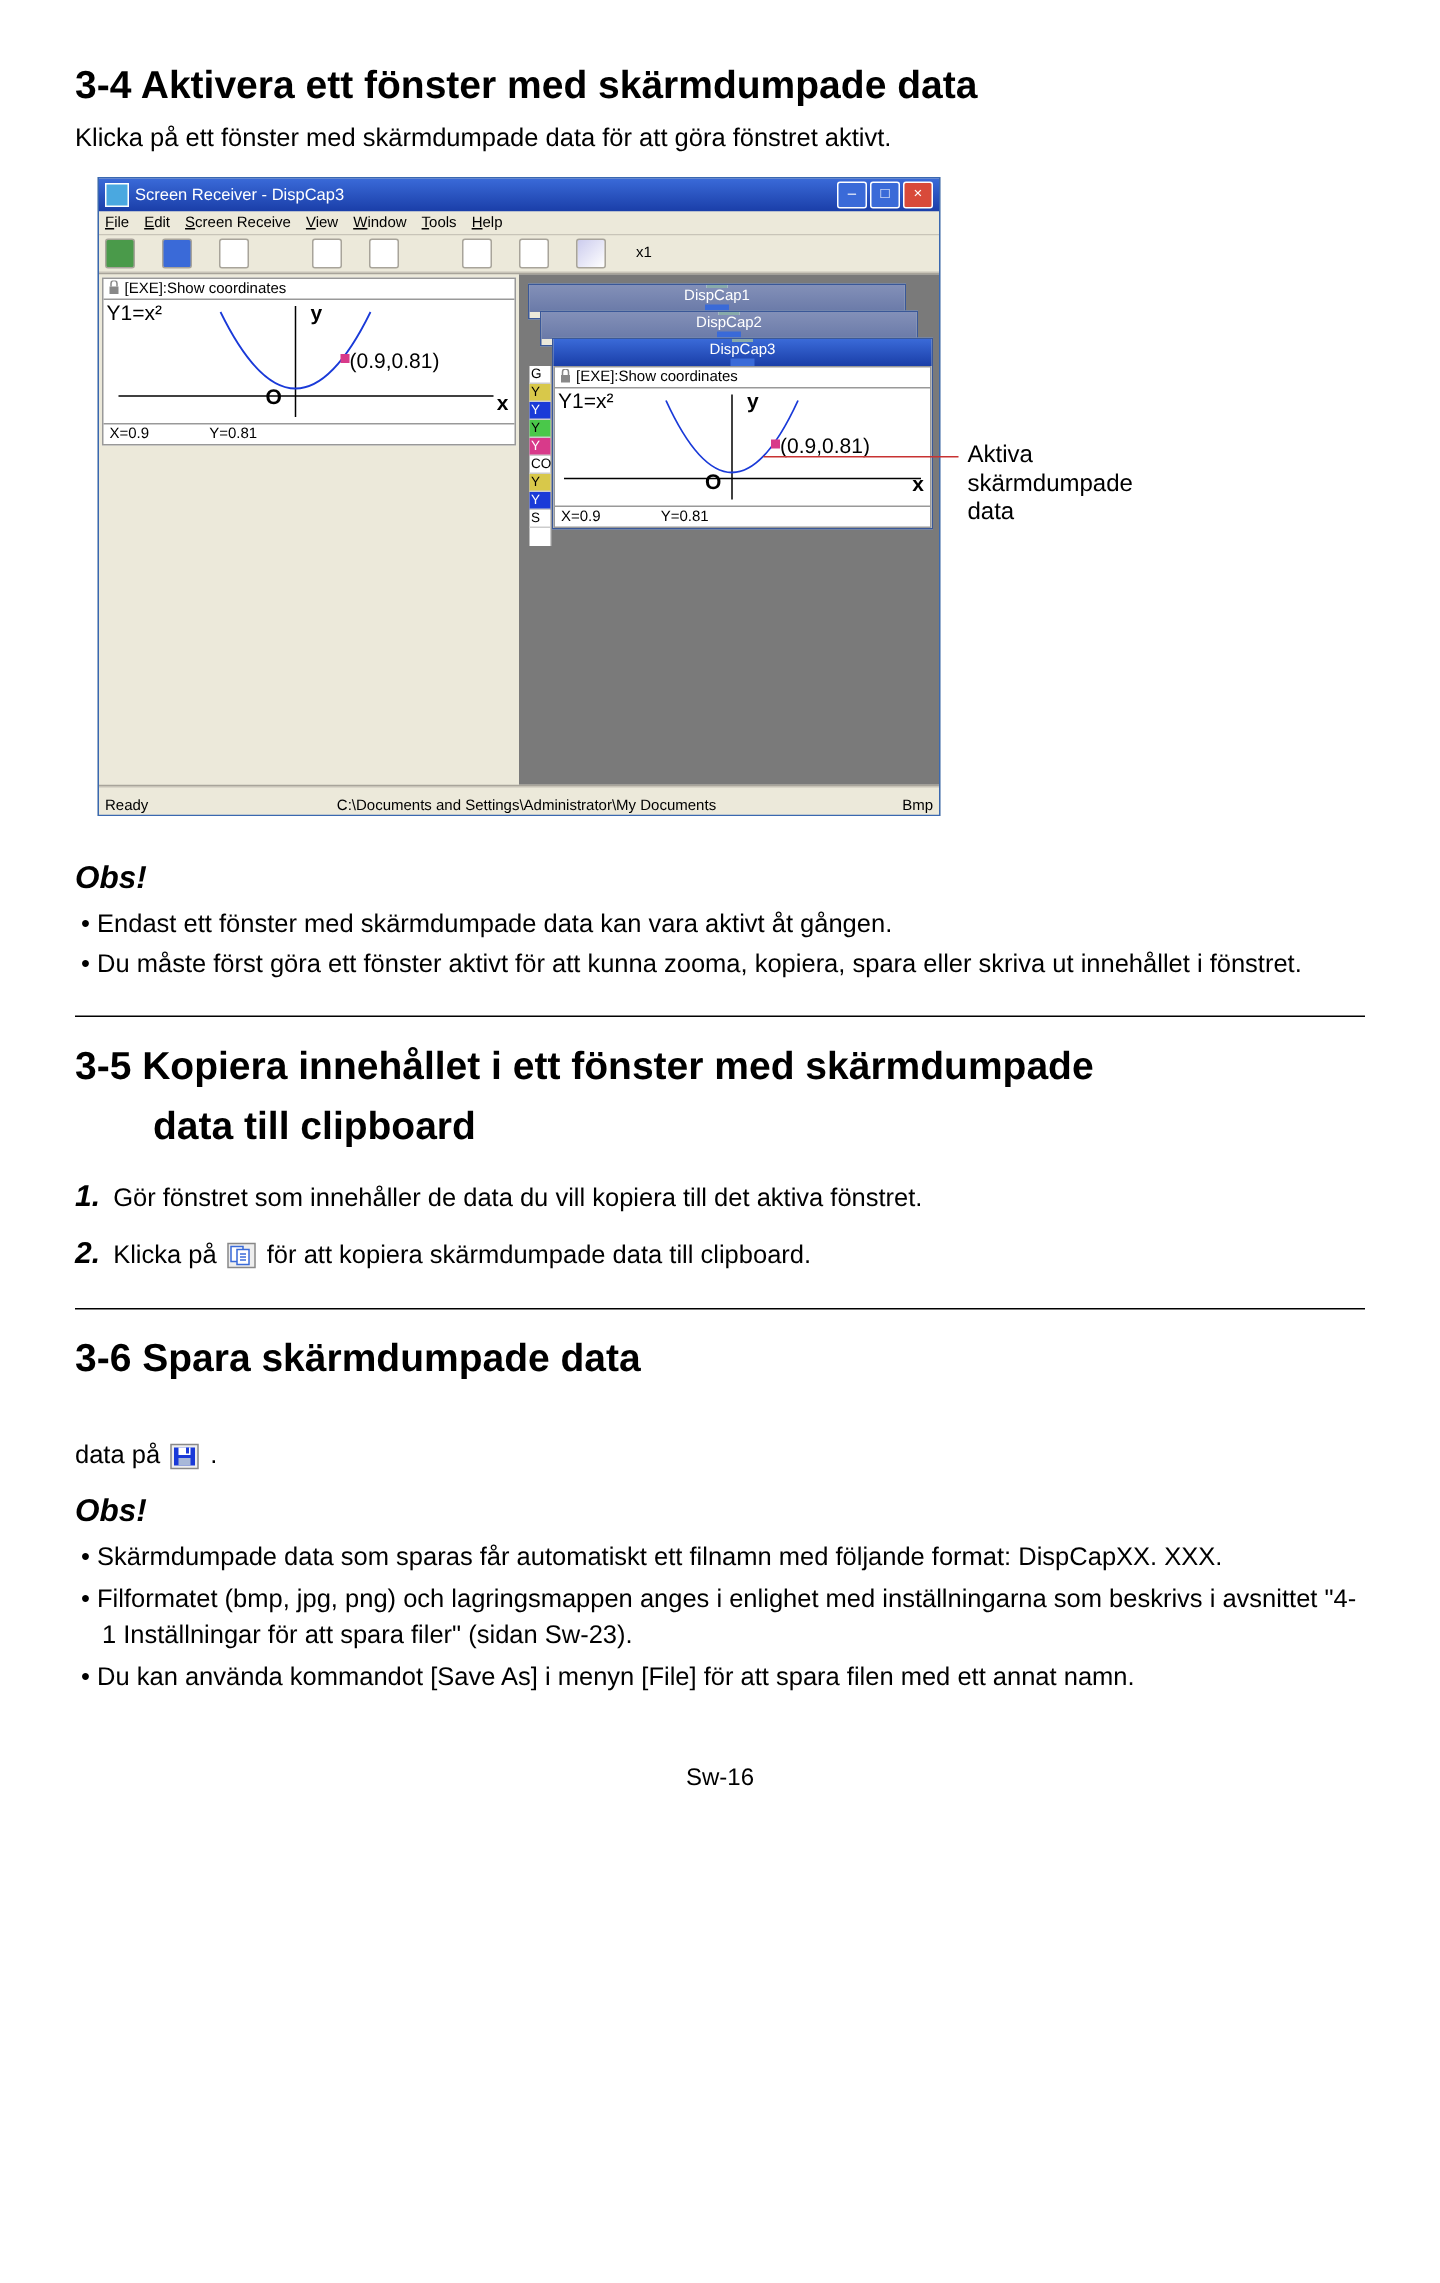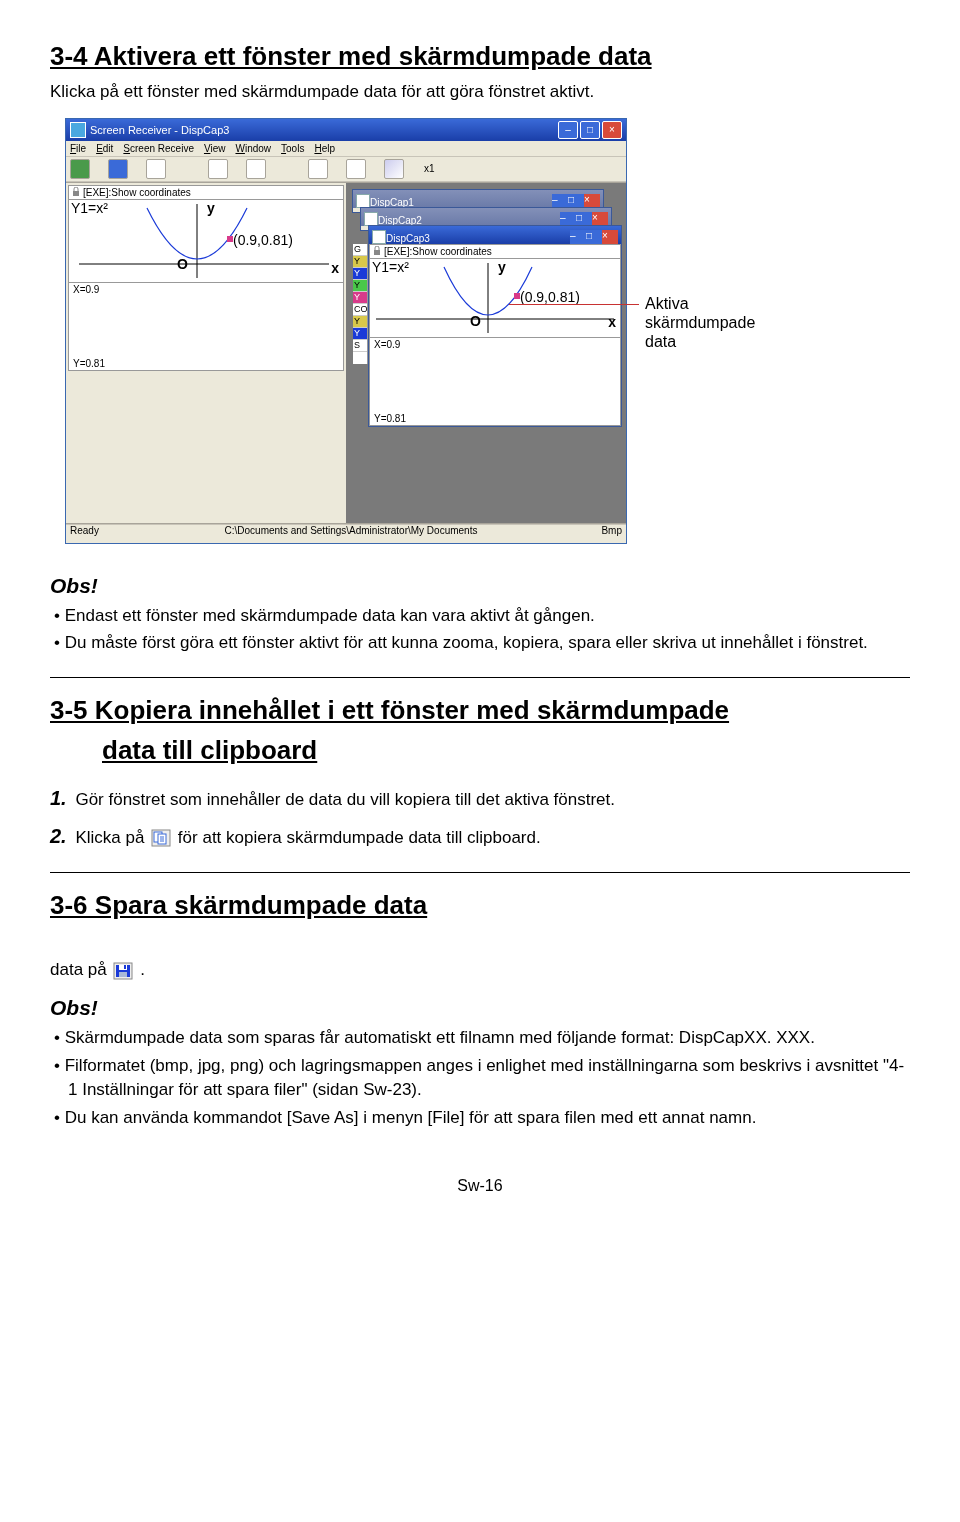--- a/index.html
+++ b/index.html
@@ -10,21 +10,20 @@
     color: #000;
     width: 960px;
     box-sizing: border-box;
   }
   .h2 {
     font-size: 26px;
     font-weight: bold;
     margin-bottom: 6px;
     line-height: 1.3;
     font-family: Arial, Helvetica, sans-serif;
-    text-decoration: underline;
   }
   .h2-indent {
     padding-left: 52px;
   }
   .body-text {
     font-size: 17px;
     line-height: 1.4;
     margin-bottom: 14px;
   }
   .italic-head {
@@ -154,21 +153,21 @@
   }
   .right-pane {
     width: 50%;
     background: #7a7a7a;
     position: relative;
   }
   .statusbar {
     height: 18px;
     background: #ece9da;
     display: flex;
-    align-items: flex-start;
+    align-items: flex-end;
     font-size: 10px;
     padding: 0 4px;
     border-top: 1px solid #c8c4b8;
   }
   .statusbar .sleft { flex: 0 0 60px; }
   .statusbar .smid { flex: 1; text-align: center; }
   .statusbar .sright { flex: 0 0 50px; text-align: right; }
 
   .calc-view {
     background: #fff;
@@ -198,36 +197,36 @@
     font-size: 14px;
   }
   .parabola {
     position: absolute;
   }
   .calc-foot {
     border-top: 1px solid #999;
     padding: 1px 4px;
     font-size: 10px;
     display: flex;
-    gap: 63px;
-    flex-direction: column;
+    gap: 40px;
   }
 
   .child-window {
     position: absolute;
     background: #ece9da;
     border: 1px solid #3a5898;
   }
   .child-window .ctitle {
     height: 18px;
     display: flex;
-    align-items: flex-end;
+    align-items: center;
     padding: 0 3px;
     color: #fff;
     font-size: 10px;
+    flex-direction: column;
   }
   .ctitle.inactive { background: linear-gradient(#8390b8, #6a7aa8); }
   .ctitle.active { background: linear-gradient(#3a6ad8, #1a3ea8); }
   .ctitle .spacer { flex: 1; }
   .ctitle .ctrl { width: 16px; height: 14px; }
   .child-body {
     background: #fff;
   }
   .sidebar-slice {
     position: absolute;

